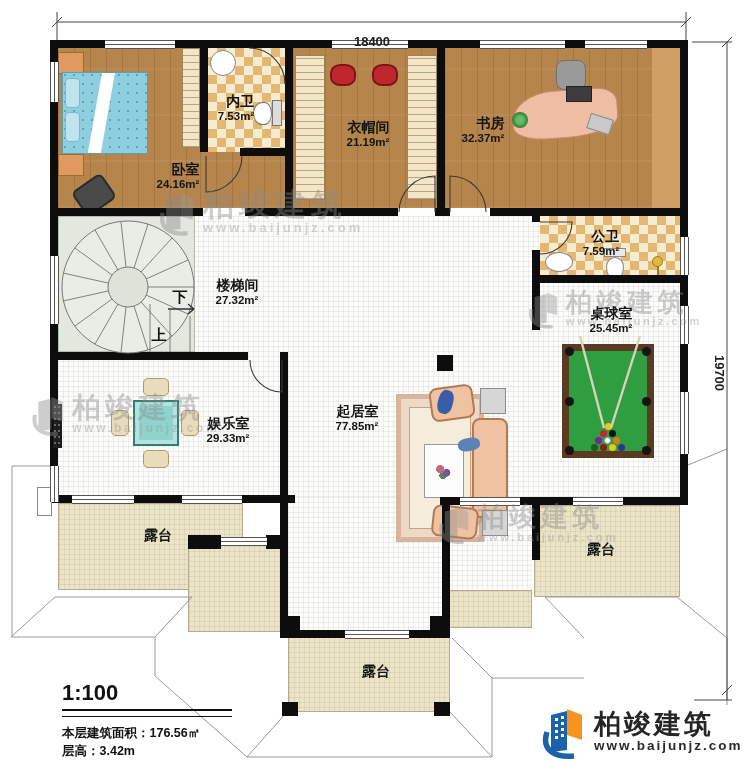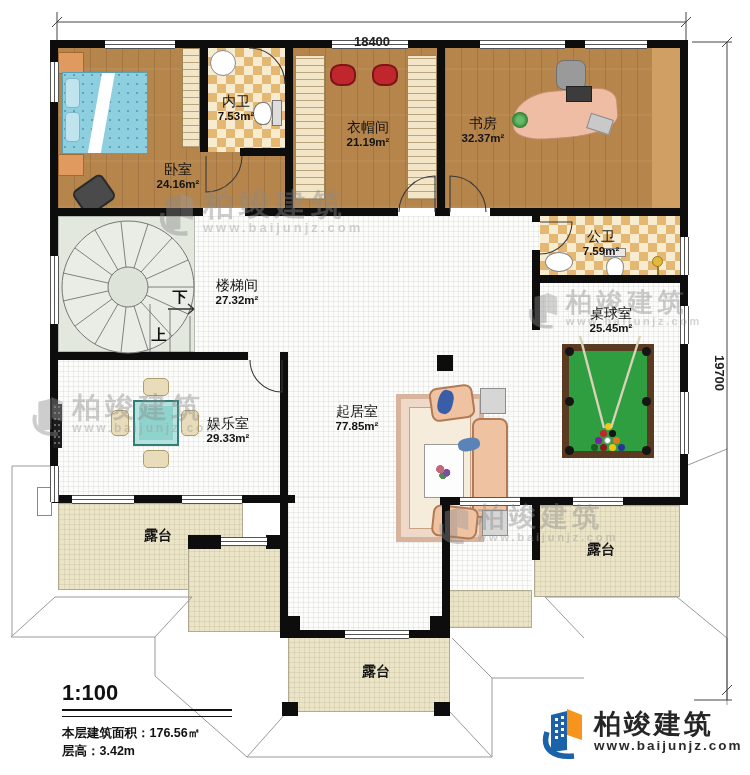--- a/index.html
+++ b/index.html
@@ -11,21 +11,21 @@
   .winH{position:absolute;height:9px;background:#fff linear-gradient(#555,#555) center/100% 1px no-repeat;border-top:1px solid #555;border-bottom:1px solid #555;box-sizing:border-box;z-index:45;}
   .winV{position:absolute;width:9px;background:#fff linear-gradient(#555,#555) center/1px 100% no-repeat;border-left:1px solid #555;border-right:1px solid #555;box-sizing:border-box;z-index:45;}
   .wood{position:absolute;background-color:#b5854c;background-image:repeating-linear-gradient(90deg,rgba(0,0,0,.10) 0 1px,transparent 1px 16px),repeating-linear-gradient(0deg,rgba(255,255,255,.05) 0 2px,transparent 2px 46px);z-index:10;}
   .checker{position:absolute;background-color:#f7ecd0;background-image:conic-gradient(#e4b873 25%,#f7ecd0 0 50%,#e4b873 0 75%,#f7ecd0 0);background-size:18px 18px;z-index:12;}
   .gridfloor{position:absolute;background-color:#fcfcfb;background-image:linear-gradient(rgba(0,0,0,.055) 1px,transparent 1px),linear-gradient(90deg,rgba(0,0,0,.055) 1px,transparent 1px);background-size:5px 5px;z-index:10;}
   .terrace{position:absolute;background-color:#ece4c6;background-image:linear-gradient(rgba(0,0,0,.06) 1px,transparent 1px),linear-gradient(90deg,rgba(0,0,0,.06) 1px,transparent 1px);background-size:5px 5px;border:1px solid #b2ab92;box-sizing:border-box;z-index:11;}
   .greenst{position:absolute;background:#e2e8de;border:1px solid #b4bcb0;box-sizing:border-box;z-index:12;}
   .hatch{position:absolute;background-color:#f3e6c8;background-image:repeating-linear-gradient(0deg,rgba(140,110,60,.55) 0 1px,transparent 1px 7px);border:1px solid #9b8455;box-sizing:border-box;z-index:20;}
   .furn{position:absolute;box-sizing:border-box;z-index:25;}
   .room-label{position:absolute;transform:translate(-50%,-50%);text-align:center;color:#141414;z-index:60;white-space:nowrap;}
-  .room-label .rn{font-size:14px;font-weight:400;line-height:16px;}
+  .room-label .rn{font-size:14px;font-weight:700;line-height:16px;text-align:right;}
   .room-label .ra{font-size:11.5px;font-weight:700;line-height:14px;}
   .terrace-label{position:absolute;transform:translate(-50%,-50%);font-size:14px;font-weight:700;color:#141414;z-index:60;white-space:nowrap;}
   .stair-label{position:absolute;transform:translate(-50%,-50%);font-size:15px;font-weight:700;color:#111;z-index:60;}
   .wm{position:absolute;display:flex;align-items:center;gap:6px;z-index:55;opacity:.42;pointer-events:none;}
   .wm .wm-name{font-size:31px;font-weight:700;color:#8a8a8a;letter-spacing:5px;line-height:30px;}
   .wm .wm-url{font-size:13px;font-weight:700;color:#9a9a9a;letter-spacing:3px;line-height:15px;}
   .dim{position:absolute;font-size:13px;font-weight:700;color:#222;z-index:70;white-space:nowrap;}
   .svglayer{position:absolute;left:0;top:0;z-index:35;pointer-events:none;}
   .svgtop{z-index:50;}
   #titleblock{position:absolute;left:62px;top:680px;z-index:70;color:#111;}

